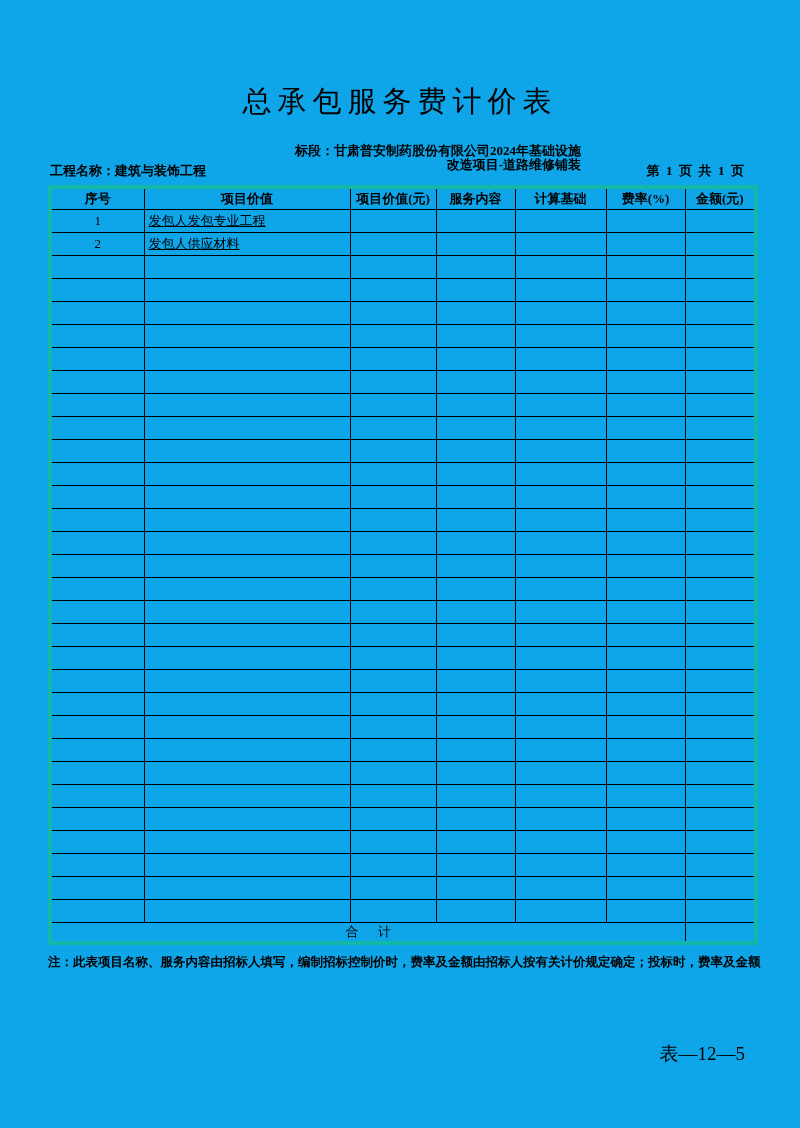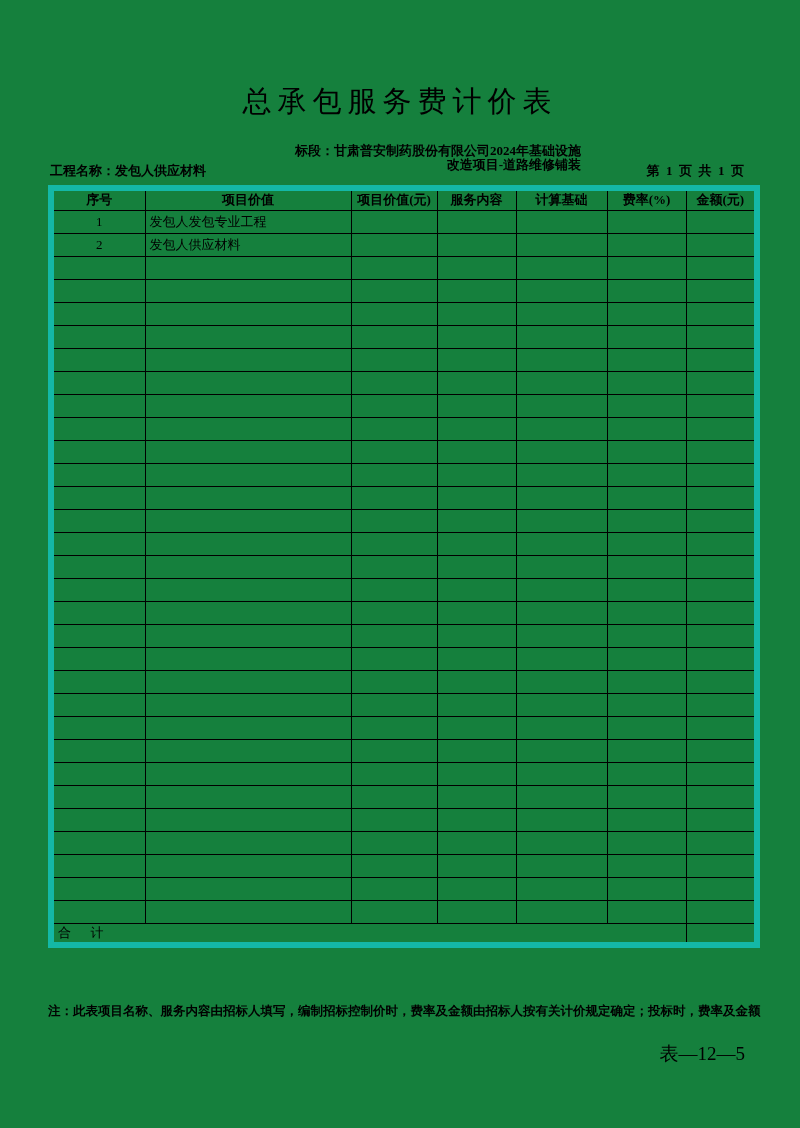--- a/index.html
+++ b/index.html
@@ -5,21 +5,21 @@
   * { margin: 0; padding: 0; box-sizing: border-box; }
   html, body { background: #ffffff; }
   body {
     font-family: "Liberation Serif", "DejaVu Serif", serif;
     color: #000000;
   }
   .page {
     position: relative;
     width: 800px;
     height: 1128px;
-    background: #15803d;
+    background: #0ea5e9;
     overflow: hidden;
   }
   .doc-title {
     position: absolute;
     top: 82px;
     left: 0;
     width: 100%;
     text-align: center;
     font-size: 29px;
     font-weight: 500;
@@ -58,47 +58,48 @@
   .table-wrap {
     position: absolute;
     top: 185px;
     left: 48px;
     width: 708px;
   }
   table.pricing {
     border-collapse: collapse;
     table-layout: fixed;
     width: 706px;
-    border: 6px solid #14b8a6;
+    border: 4px solid #14b8a6;
   }
   table.pricing th,
   table.pricing td {
     border: 1px solid #000;
     font-size: 13px;
     padding: 0 4px;
     overflow: hidden;
     white-space: nowrap;
   }
   table.pricing thead th {
     height: 22px;
     font-weight: bold;
     text-align: center;
   }
   table.pricing tbody td {
     height: 23px;
   }
   .cell-center { text-align: center; }
-  .cell-left   { text-align: left; }
+  .cell-left   { text-align: left; text-decoration: underline; }
   table.pricing tfoot td {
     height: 18px;
+    text-align: center;
     white-space: pre;
   }
   .note {
     position: absolute;
-    top: 1004px;
+    top: 955px;
     left: 48px;
     width: 712px;
     font-size: 12.5px;
     font-weight: bold;
     line-height: 14.5px;
     white-space: nowrap;
   }
   .footer-ref {
     position: absolute;
     top: 1041px;
@@ -108,21 +109,21 @@
   }
 </style>
 </head>
 <body>
 
 <div class="page">
 
   <div class="doc-title">总承包服务费计价表</div>
 
   <div class="info-bar">
-    <div class="info-project">工程名称：发包人供应材料</div>
+    <div class="info-project">工程名称：建筑与装饰工程</div>
     <div class="info-section">
       <div>标段：甘肃普安制药股份有限公司2024年基础设施</div>
       <div>改造项目-道路维修铺装</div>
     </div>
     <div class="info-page">第  1  页  共  1  页</div>
   </div>
 
   <div class="table-wrap">
     <table class="pricing">
       <colgroup>

